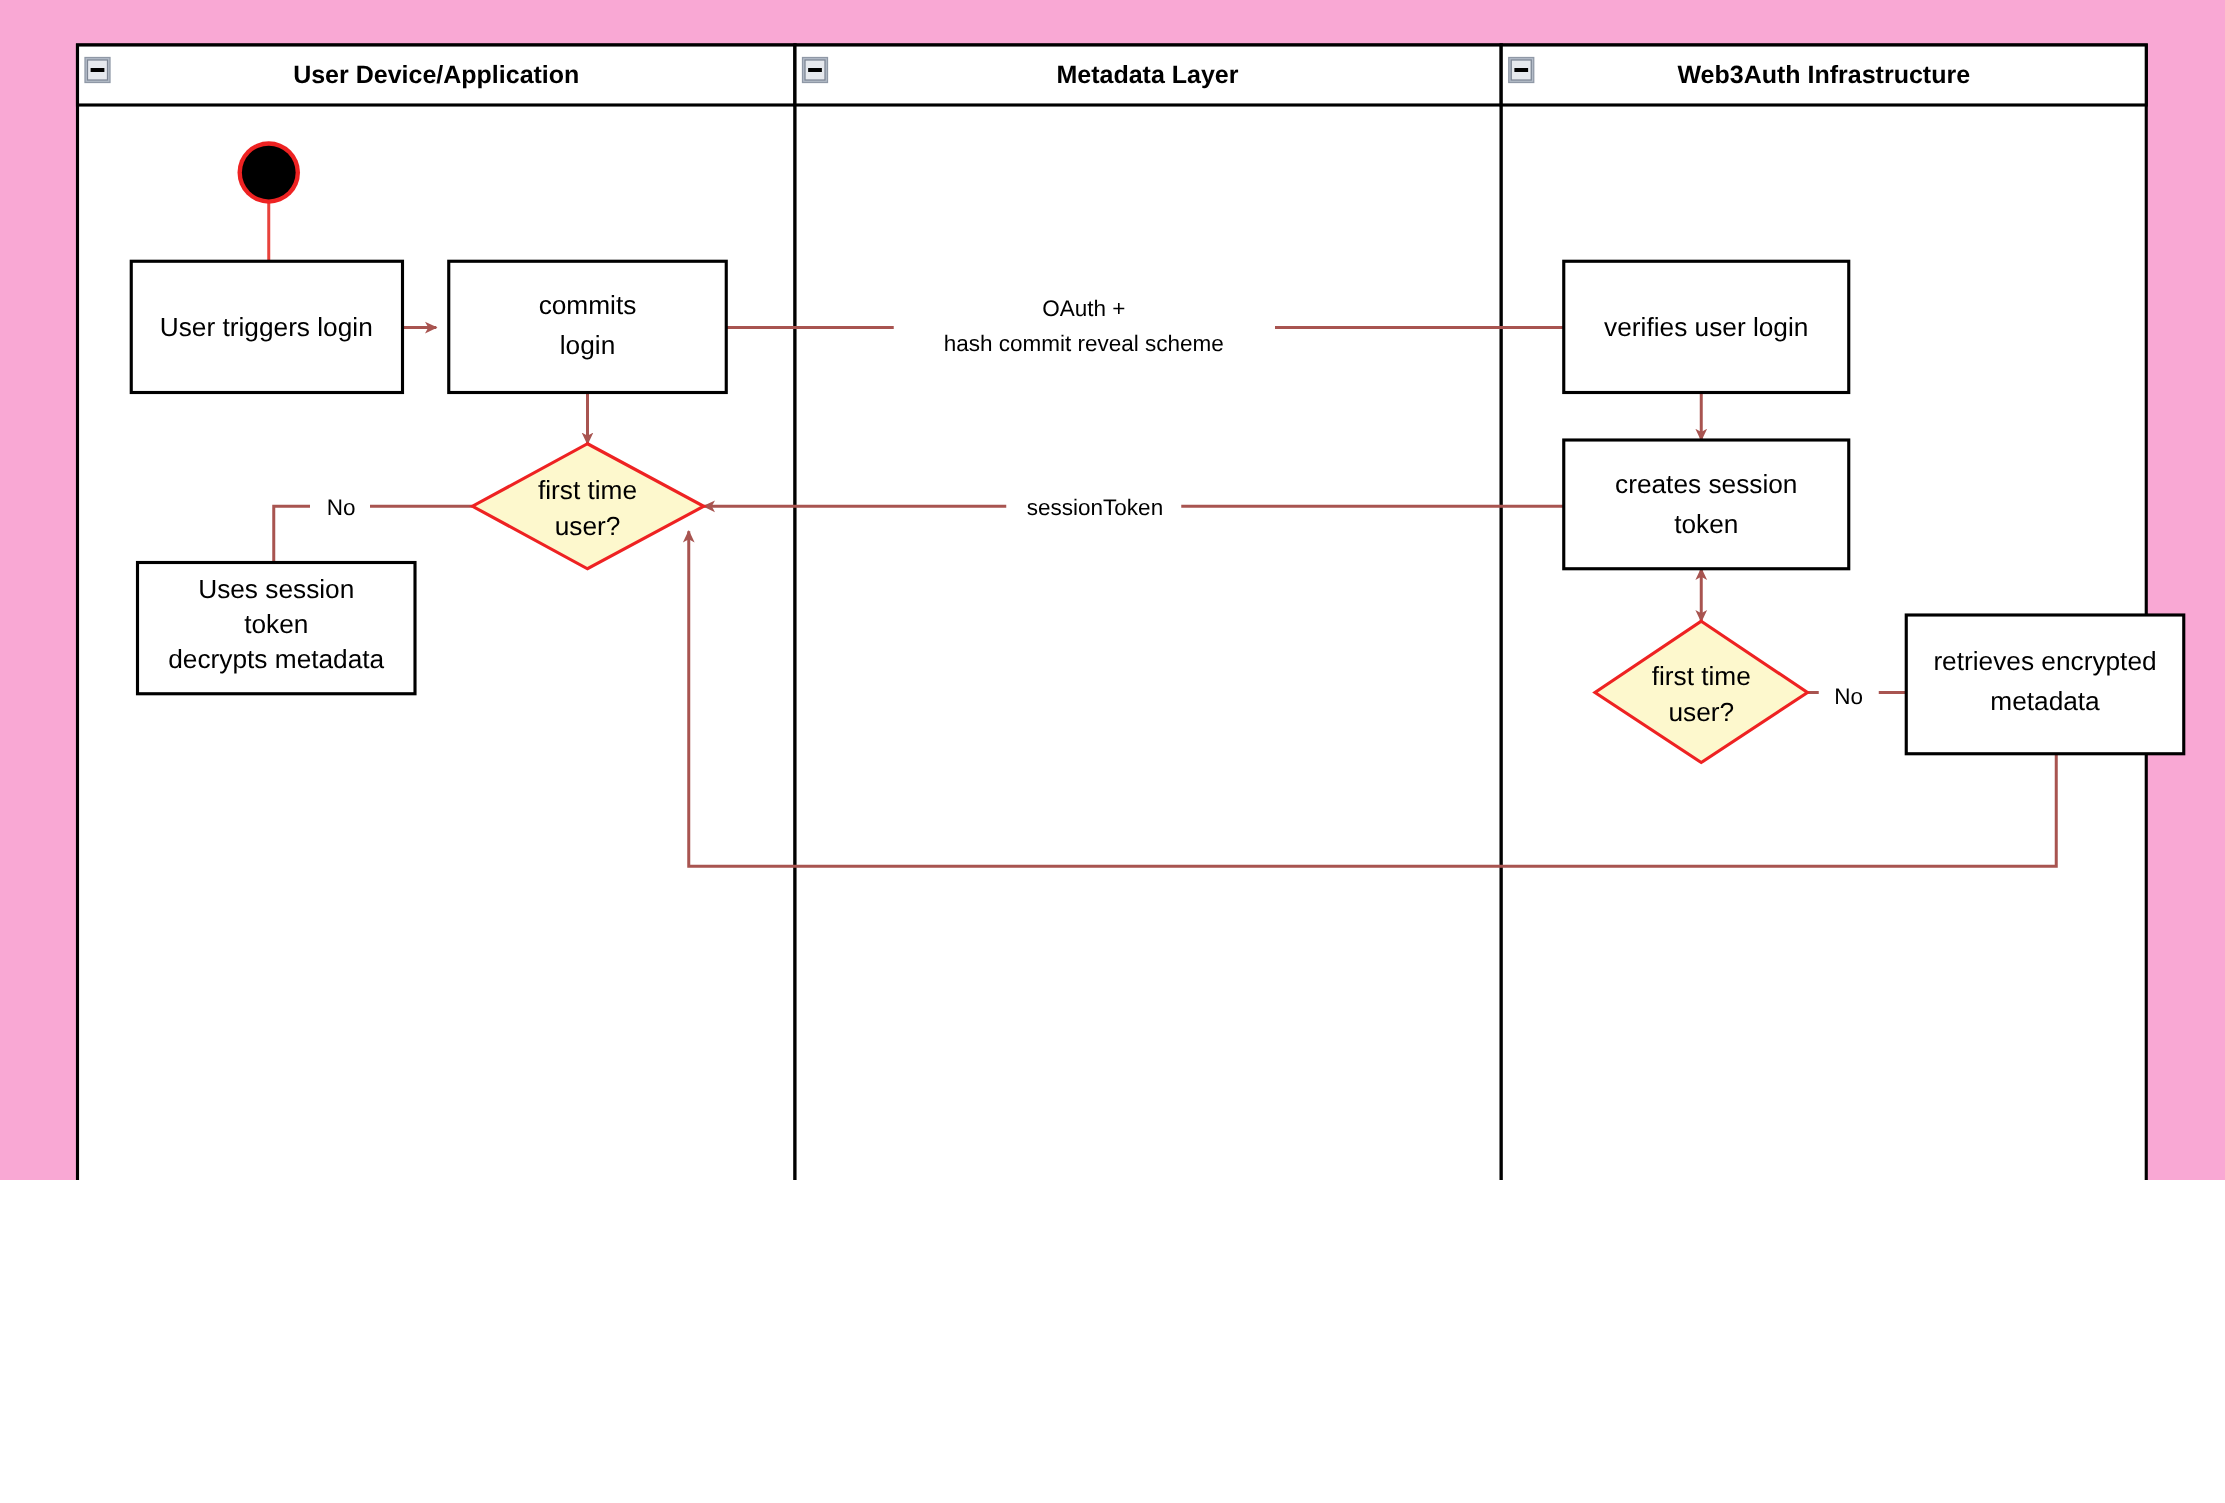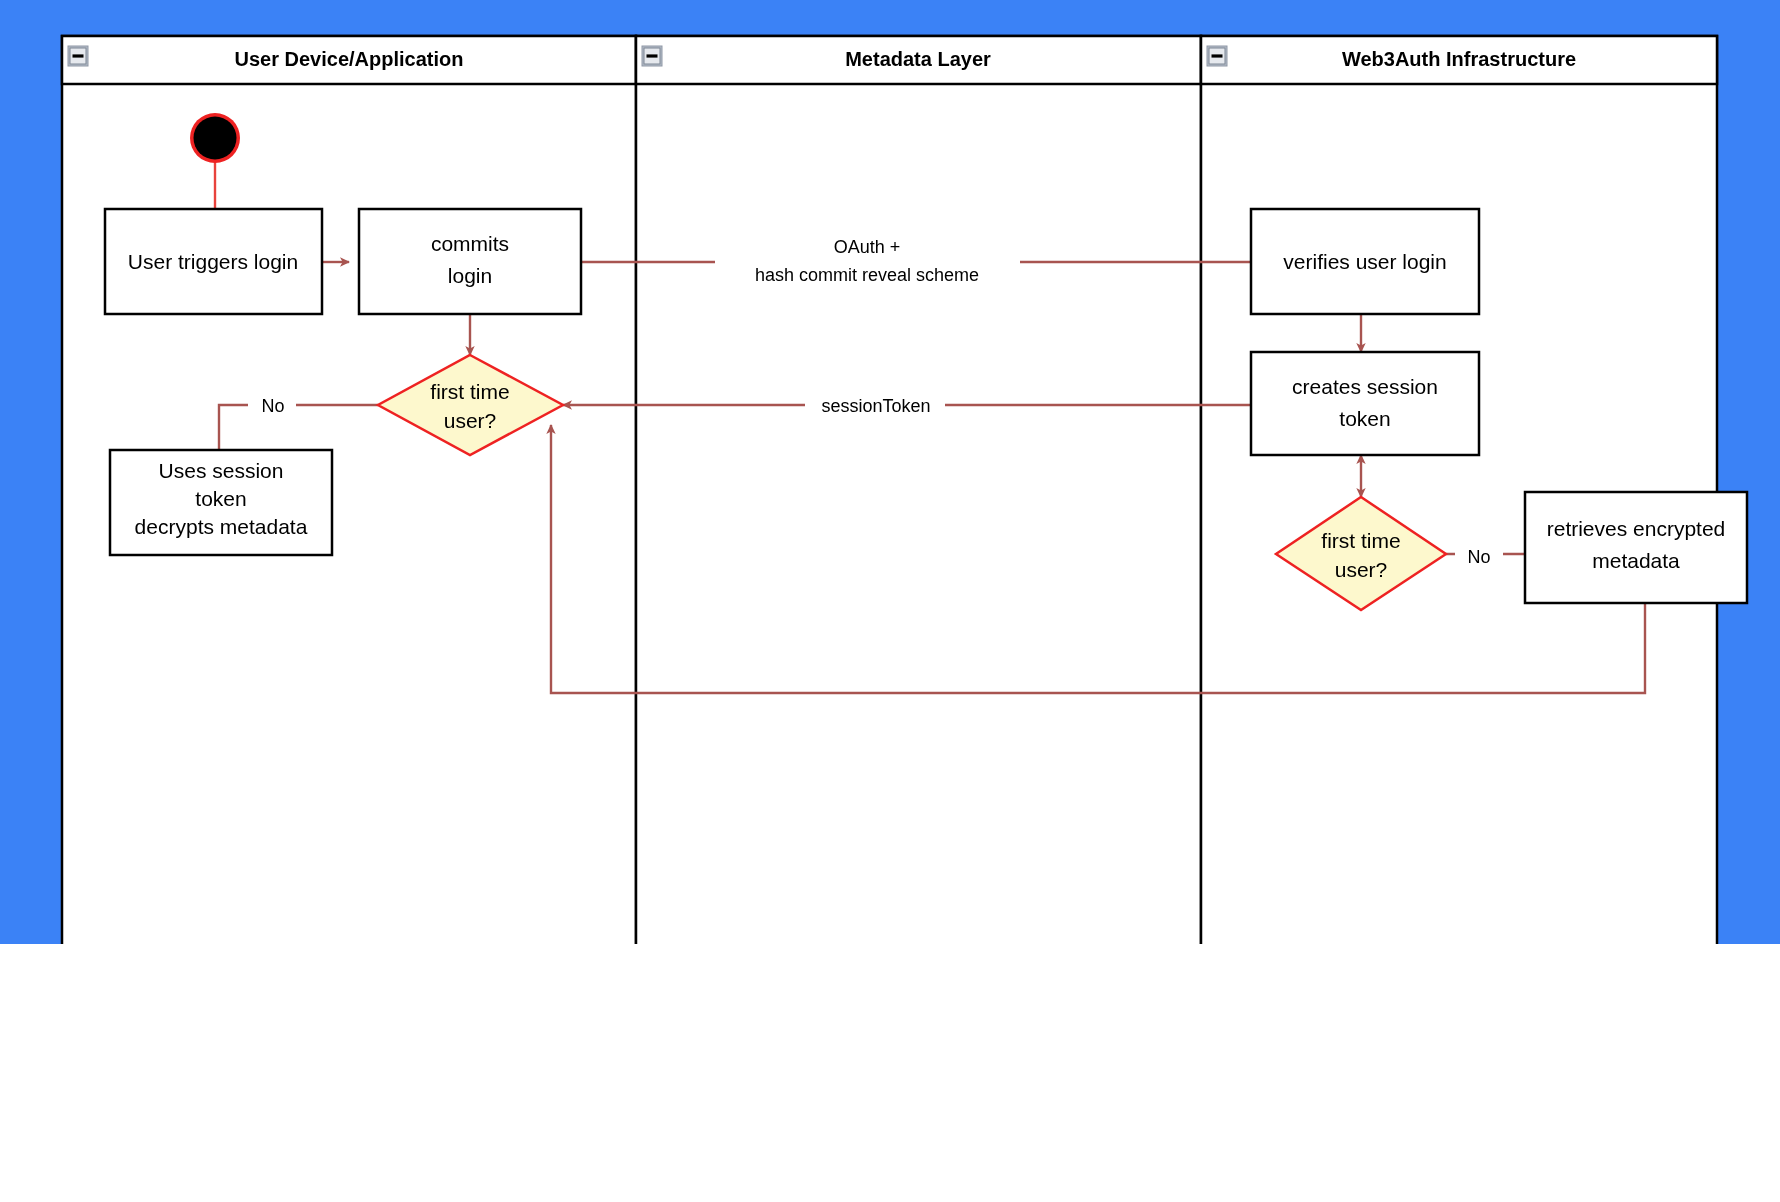--- a/index.html
+++ b/index.html
@@ -5,21 +5,21 @@
   html, body {
     margin: 0;
     padding: 0;
     background: #ffffff;
     font-family: "Liberation Sans", sans-serif;
   }
   #page {
     position: relative;
     width: 1780px;
     height: 944px;
-    background: #3b82f6;
+    background: #f9a8d4;
     overflow: hidden;
   }
   svg#diagram {
     position: absolute;
     left: 0;
     top: 0;
     width: 1780px;
     height: 1202px;
     display: block;
   }

